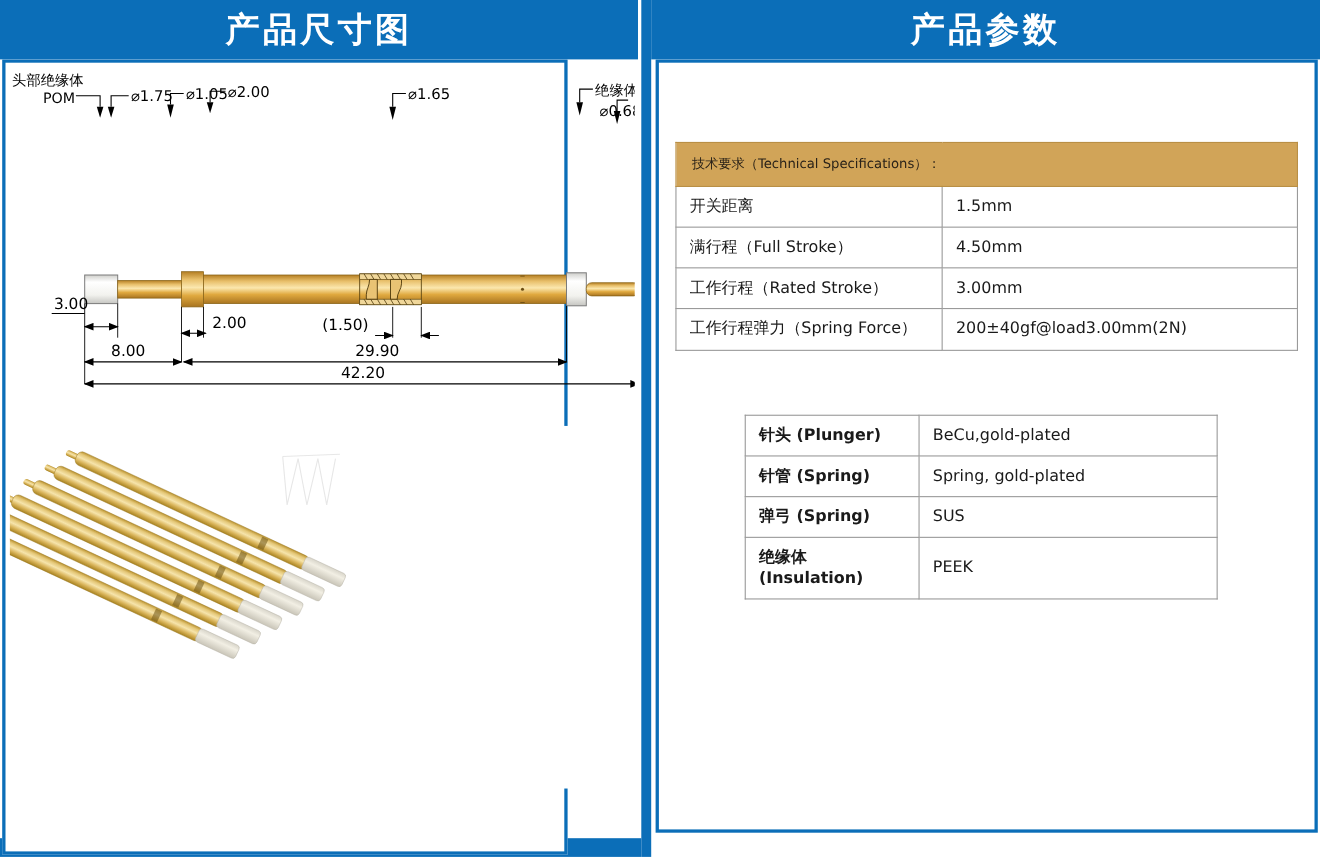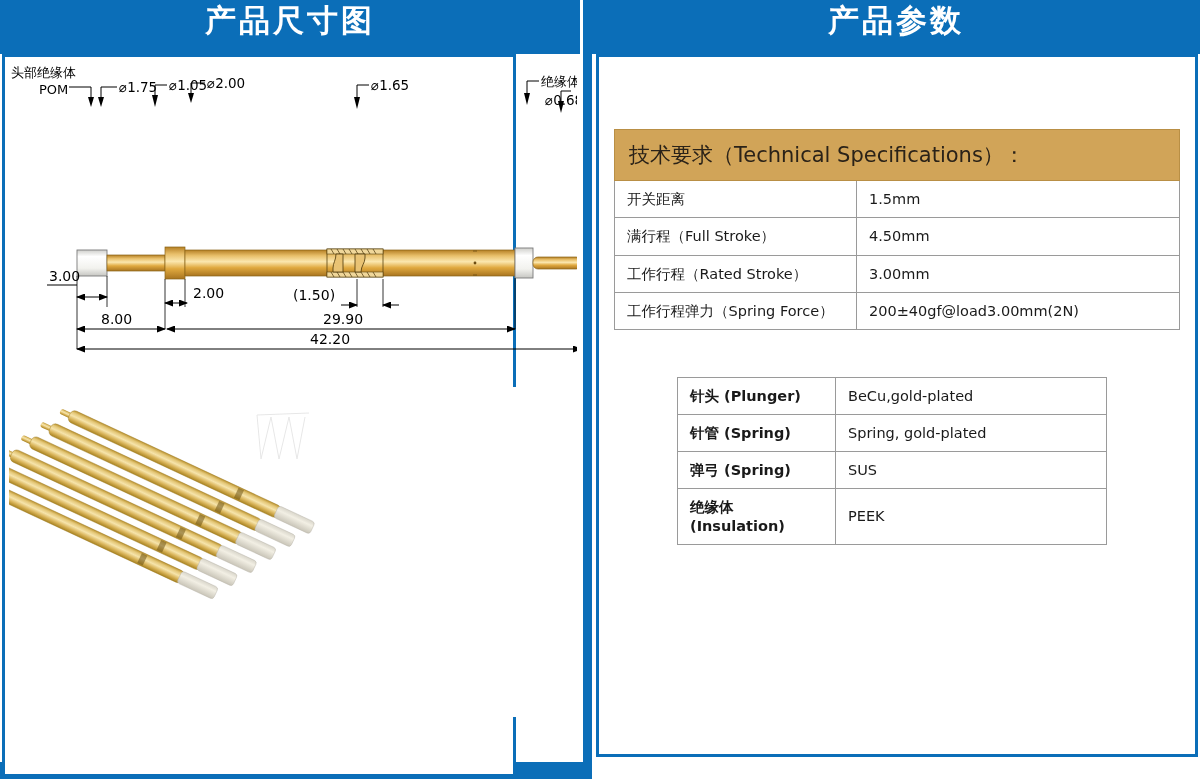--- a/index.html
+++ b/index.html
@@ -8,21 +8,21 @@
     background: #ffffff;
     font-family: "Liberation Sans", "DejaVu Sans", sans-serif;
     overflow: hidden;
   }
   .page { position: relative; width: 1200px; height: 779px; background: #ffffff; }
 
   
   .hdr {
     position: absolute; top: 0; height: 54px;
     background: #0b6eb8;
-    display: flex; align-items: flex-start; justify-content: center;
+    display: flex; align-items: center; justify-content: center;
   }
   .hdr-left  { left: 0;   width: 580px; }
   .hdr-right { left: 592px; width: 608px; }
   .hdr-title {
     color: #ffffff; font-size: 31px; font-weight: bold;
     letter-spacing: 3px;
     font-family: "DejaVu Sans", "Liberation Sans", sans-serif;
   }
 
   
@@ -55,21 +55,21 @@
     font-family: "DejaVu Sans", "Liberation Sans", sans-serif;
     line-height: 1.25;
     vertical-align: middle;
   }
   .tbl .hdrcell {
     background: #d1a458;
     color: #2a2218;
     font-weight: normal;
     border: 1px solid #b98f45;
     padding: 12px 14px;
-    font-size: 21px;
+    font-size: 12px;
   }
 
   #tbl-specs    { left: 15px; top: 72px;  width: 566px; }
   #tbl-specs td.k { width: 242px; }
   #tbl-materials{ left: 78px; top: 320px; width: 430px; }
   #tbl-materials td.k { width: 158px; font-weight: bold; }
 
   
   .watermark {
     position: absolute; left: 460px; top: 555px;

